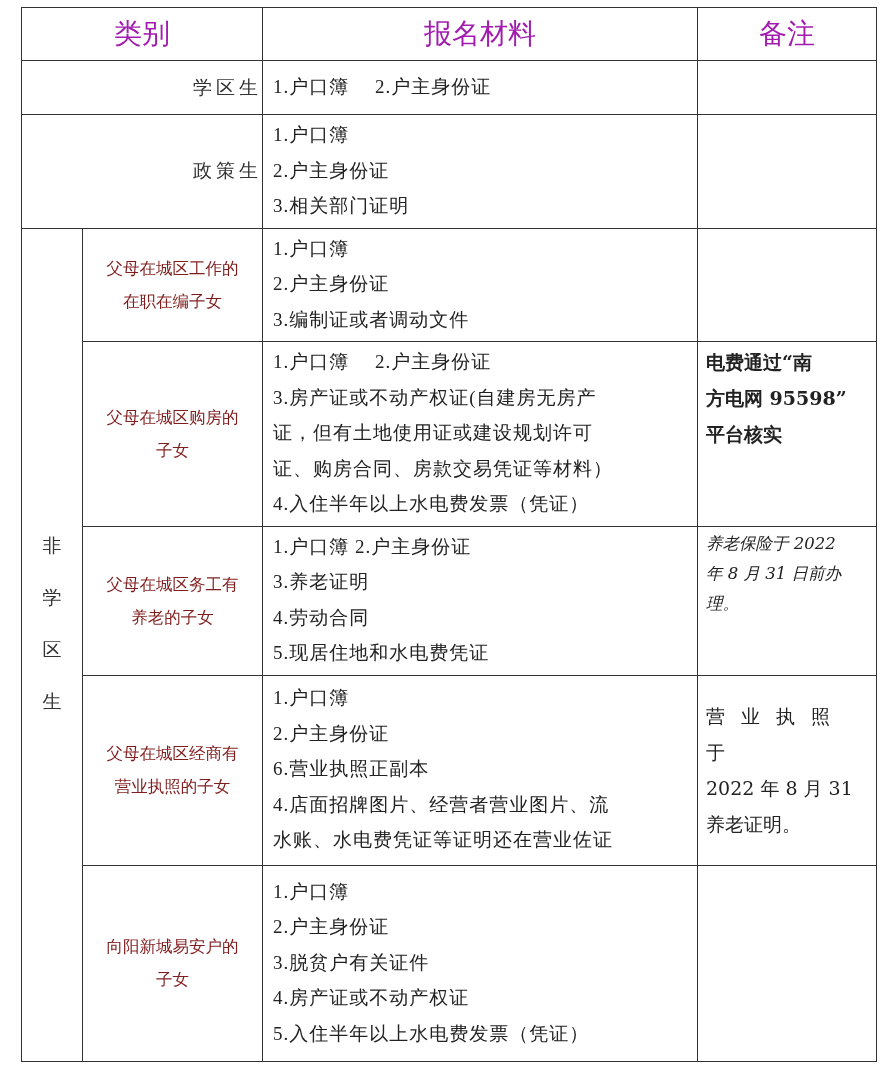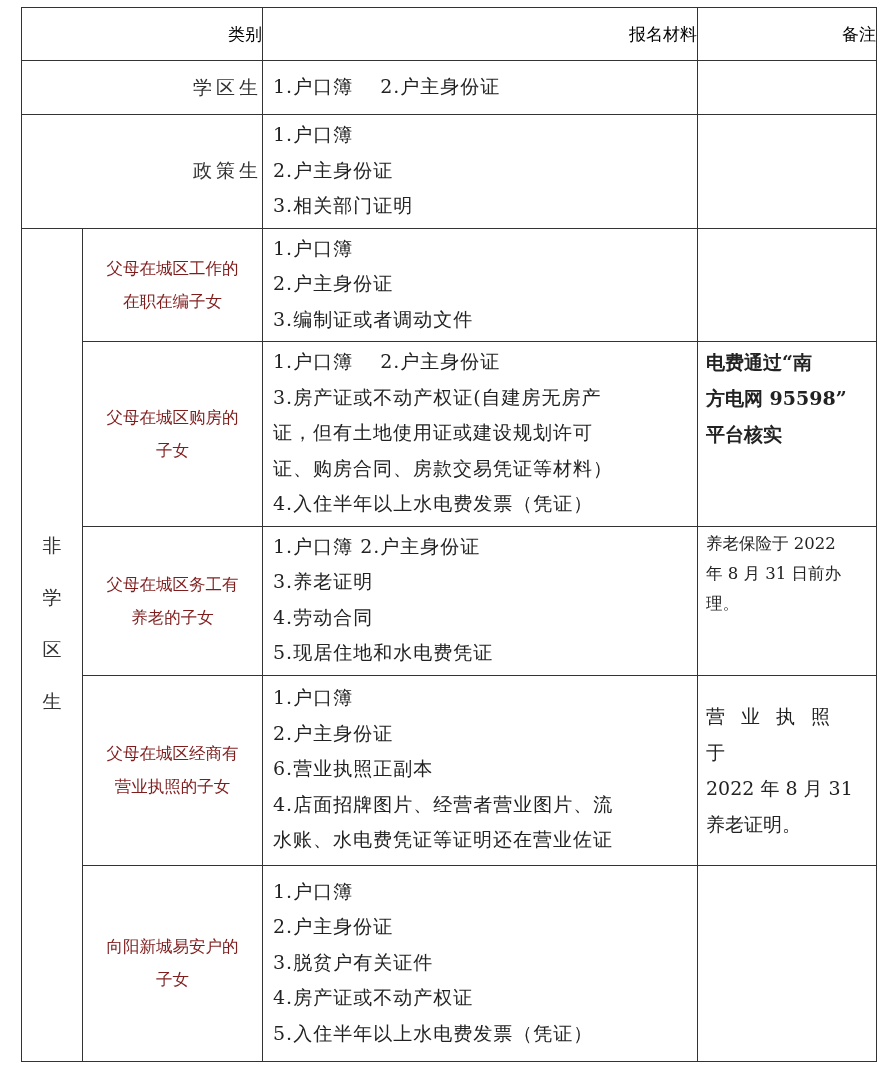--- a/index.html
+++ b/index.html
@@ -2,28 +2,28 @@
 <html><head>
 <meta charset="utf-8">
 <style>
   html, body { margin: 0; padding: 0; background: #ffffff; }
   body { width: 889px; height: 1066px; position: relative; overflow: hidden;
          font-family: "DejaVu Serif", "Liberation Serif", serif; color: #1a1a1a; }
   table { position: absolute; left: 21px; top: 7px; width: 855px;
           border-collapse: collapse; table-layout: fixed; }
   td, th { border: 1.2px solid #333; padding: 0; vertical-align: middle; }
   th { font-family: "DejaVu Sans", "Liberation Sans", sans-serif; font-weight: normal;
-       font-size: 17px; height: 52px; text-align: right; color: #000000; }
+       font-size: 28px; height: 52px; text-align: center; color: #a21caf; }
   .cat { text-align: right; font-size: 19px; letter-spacing: 4px; color: #333; }
   .sub { text-align: center; font-size: 16.5px; line-height: 33px; color: #7f1d1d; padding: 0 10px; }
   .vert { text-align: center; font-size: 19px; line-height: 52px; color: #333; vertical-align: top; padding-top: 290px; }
-  .mat { font-size: 19px; line-height: 35.5px; padding: 2px 8px 4px 10px; color: #222; letter-spacing: 1px; }
+  .mat { font-size: 19px; line-height: 35.5px; padding: 2px 8px 4px 10px; color: #222; letter-spacing: 1px; font-family: Liberation Serif, serif; }
   .mat div { white-space: nowrap; }
   .note { font-size: 19px; line-height: 36px; padding: 0 8px; color: #222; }
-  .note.small { font-size: 16.5px; line-height: 30px; vertical-align: top; padding-top: 2px; }
+  .note.small { font-size: 16.5px; line-height: 30px; vertical-align: top; padding-top: 2px; font-style: italic; }
   .note.top { vertical-align: top; padding-top: 2px; font-weight: bold; }
 </style>
 </head>
 <body>
 
 <table>
   <colgroup>
     <col style="width:61px">
     <col style="width:180px">
     <col style="width:435px">

